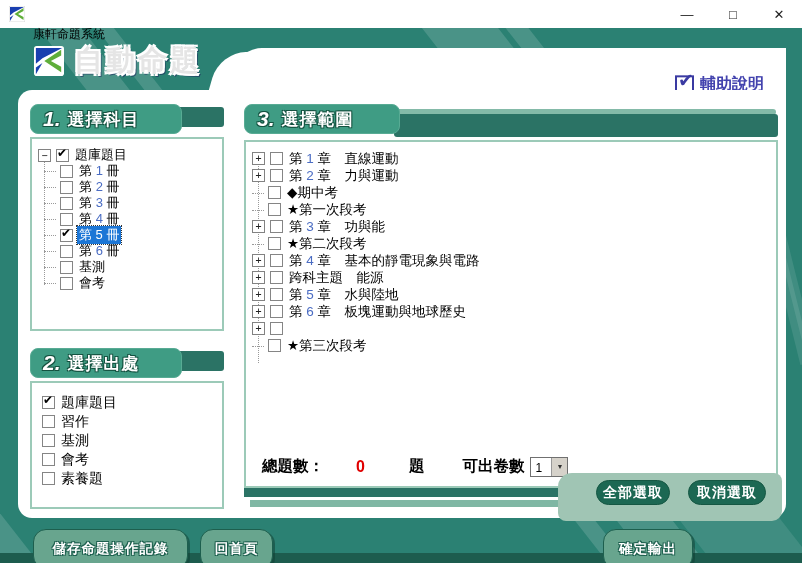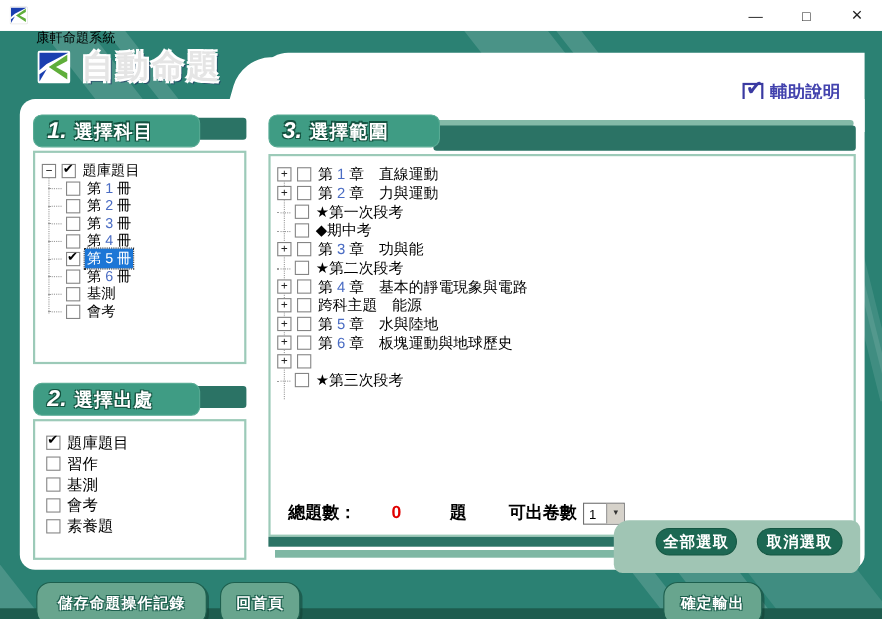--- a/index.html
+++ b/index.html
@@ -284,26 +284,26 @@
                 <span class="t-label">第 <span class="num">1</span> 章　直線運動</span>
               </div>
               <div class="tree-row">
                 <span class="exp">+</span>
                 <span class="cb"></span>
                 <span class="t-label">第 <span class="num">2</span> 章　力與運動</span>
               </div>
               <div class="tree-row">
                 <span class="stub"></span>
                 <span class="cb"></span>
+                <span class="t-label">◆期中考</span>
+              </div>
+              <div class="tree-row">
+                <span class="stub"></span>
+                <span class="cb"></span>
                 <span class="t-label">★第一次段考</span>
-              </div>
-              <div class="tree-row">
-                <span class="stub"></span>
-                <span class="cb"></span>
-                <span class="t-label">◆期中考</span>
               </div>
               <div class="tree-row">
                 <span class="exp">+</span>
                 <span class="cb"></span>
                 <span class="t-label">第 <span class="num">3</span> 章　功與能</span>
               </div>
               <div class="tree-row">
                 <span class="stub"></span>
                 <span class="cb"></span>
                 <span class="t-label">★第二次段考</span>

